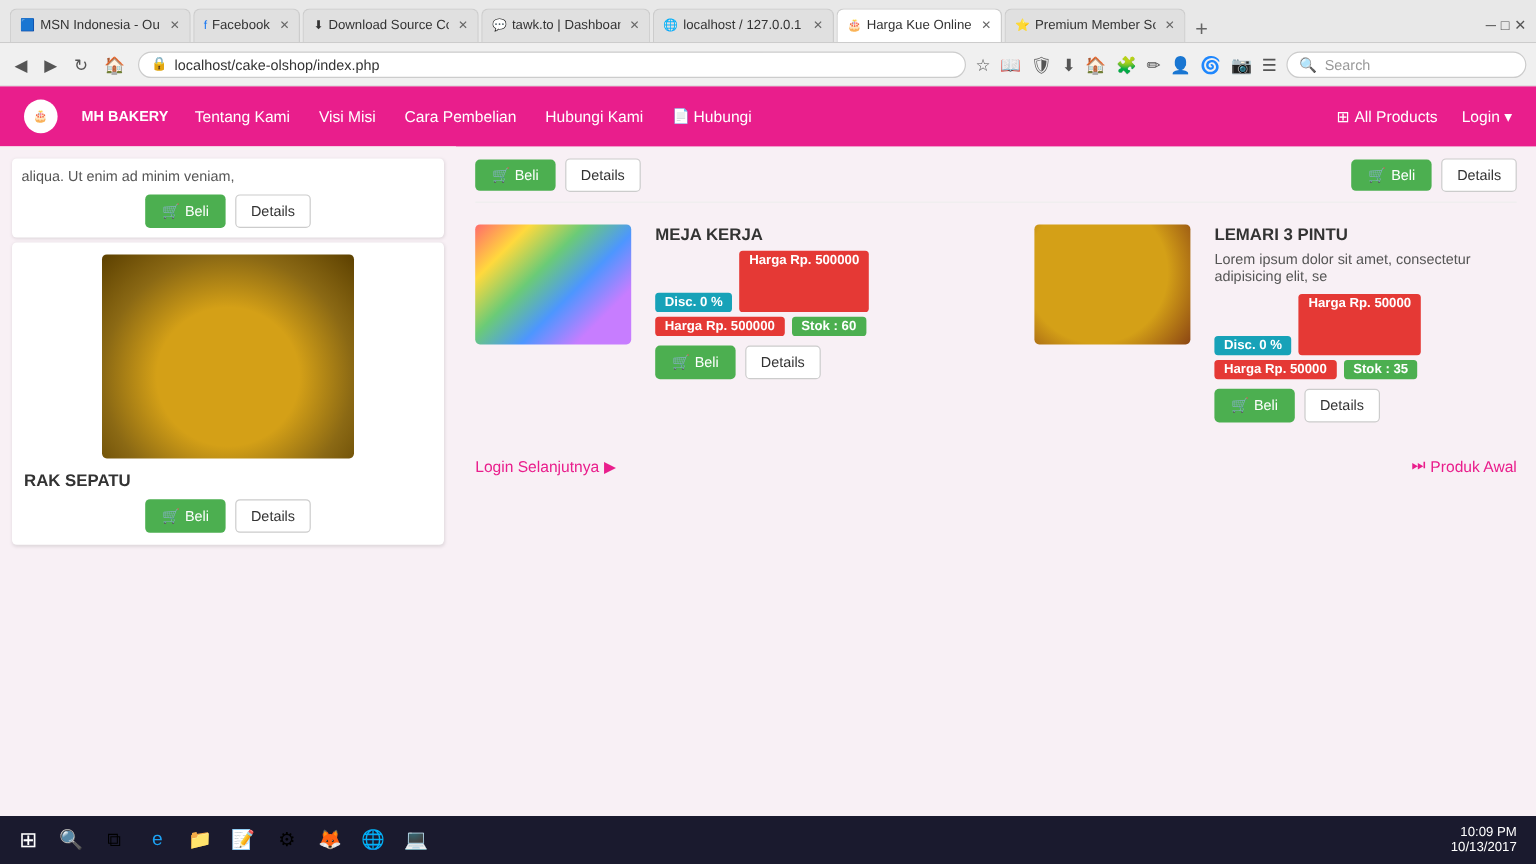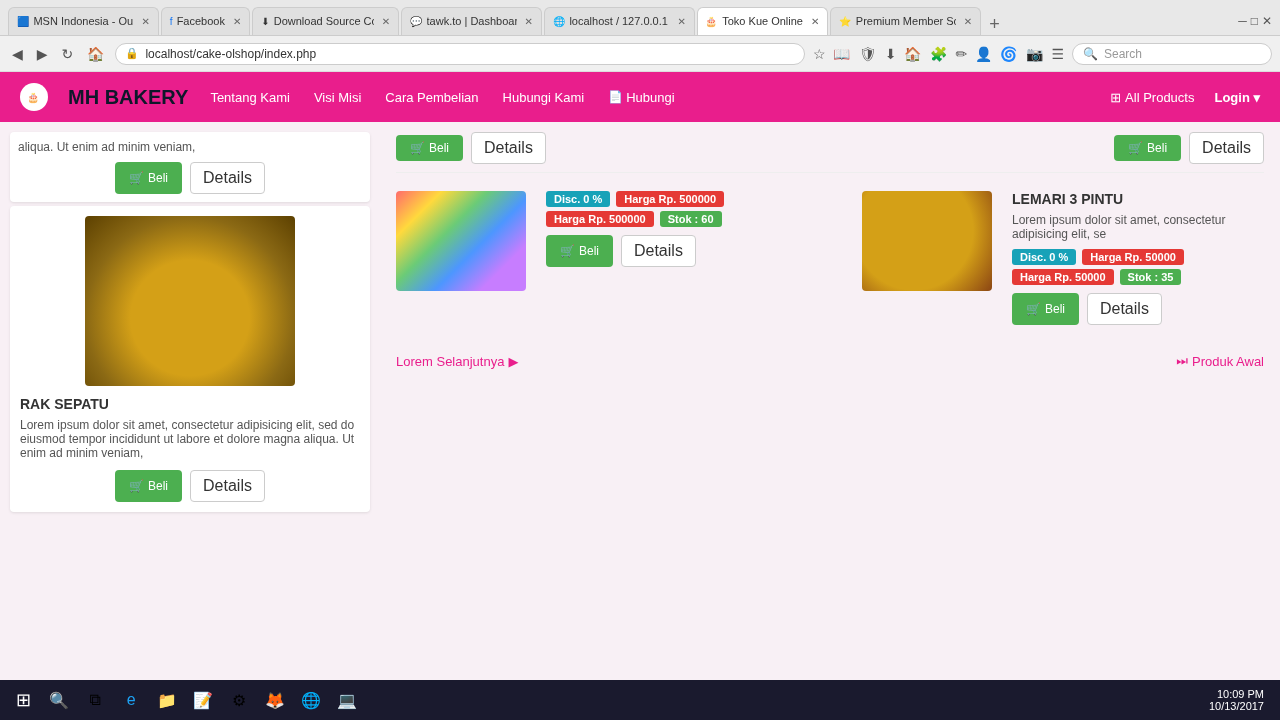--- a/index.html
+++ b/index.html
@@ -46,26 +46,26 @@
     }
     .toolbar-icons { display: flex; gap: 4px; align-items: center; }
     .toolbar-icon { font-size: 14px; color: #555; cursor: pointer; padding: 2px; }
 
     
     .site-navbar {
       background: #e91e8c;
       display: flex; align-items: center;
       padding: 0 20px; height: 50px; gap: 20px;
     }
-    .navbar-brand { color: #0f172a; font-weight: bold; font-size: 20px; display: flex; align-items: center; gap: 6px; }
+    .navbar-brand { color: #ffffff; font-weight: bold; font-size: 12px; display: flex; align-items: center; gap: 6px; }
     .navbar-brand-icon { width: 28px; height: 28px; background: white; border-radius: 50%; display: flex; align-items: center; justify-content: center; }
     .navbar-link { color: white; text-decoration: none; font-size: 13px; padding: 4px 2px; }
     .navbar-spacer { flex: 1; }
     .navbar-all-products { display: flex; align-items: center; gap: 4px; color: white; font-size: 13px; cursor: pointer; }
-    .navbar-login { color: white; font-size: 13px; cursor: pointer; font-weight: bold; }
+    .navbar-login { color: white; font-size: 13px; cursor: pointer; }
 
     
     .main-content { display: flex; padding: 0; min-height: 500px; }
 
     
     .sidebar-products { width: 380px; padding: 10px; background: #f8f0f5; }
 
     
     .product-card-vertical {
       background: white; border-radius: 4px; margin-bottom: 16px;
@@ -80,33 +80,33 @@
 
     .product-row { display: flex; gap: 20px; margin-bottom: 10px; padding: 10px 0; border-bottom: 1px solid #eee; }
     .product-row-image { width: 130px; height: 100px; border-radius: 4px; overflow: hidden; flex-shrink: 0; }
     .product-row-details { flex: 1; }
     .product-row-title { font-weight: bold; font-size: 14px; margin-bottom: 6px; color: #333; }
     .product-row-desc { font-size: 12px; color: #555; margin-bottom: 8px; }
 
     
     .badge-row { display: flex; gap: 6px; flex-wrap: wrap; margin-bottom: 4px; }
     .badge { padding: 2px 8px; border-radius: 3px; font-size: 11px; color: white; font-weight: bold; }
-    .badge-disc { background: #17a2b8; }
+    .badge-disc { background: #17a2b8; margin-top: 35px; }
     .badge-harga-old { background: #e53935; }
     .badge-harga-new { background: #e53935; }
     .badge-stok { background: #4caf50; }
 
     
     .btn-beli {
       background: #4caf50; color: white; border: none; padding: 6px 14px;
       border-radius: 4px; cursor: pointer; font-size: 12px; display: inline-flex; align-items: center; gap: 4px;
     }
     .btn-details {
       background: white; color: #333; border: 1px solid #ccc; padding: 6px 12px;
-      border-radius: 4px; cursor: pointer; font-size: 16px;
+      border-radius: 4px; cursor: pointer; font-size: 12px;
     }
 
     
     .pagination-row { display: flex; justify-content: space-between; align-items: center; padding: 10px 0; }
     .page-link { color: #e91e8c; text-decoration: none; font-size: 13px; display: flex; align-items: center; gap: 4px; }
 
     
     .img-rainbow-cake { background: linear-gradient(135deg, #ff6b6b 0%, #ffd93d 20%, #6bcb77 40%, #4d96ff 60%, #c77dff 80%); }
     .img-donut { background: radial-gradient(circle at 40% 40%, #d4a017 60%, #8B4513 100%); }
     .img-bundt-cake { background: radial-gradient(ellipse at 50% 60%, #d4a017 40%, #8B6914 70%, #5c4000 100%); }
@@ -160,21 +160,21 @@
     </div>
 
     <div class="browser-tab">
       <span style="font-size:10px;">🌐</span>
       <span style="font-size:11px; overflow:hidden; white-space:nowrap; max-width:100px;">localhost / 127.0.0.1 / c...</span>
       <span class="tab-close">✕</span>
     </div>
 
     <div class="browser-tab active">
       <span style="font-size:10px;">🎂</span>
-      <span style="font-size:11px; overflow:hidden; white-space:nowrap; max-width:90px;">Toko Kue Online</span>
+      <span style="font-size:11px; overflow:hidden; white-space:nowrap; max-width:90px;">Harga Kue Online</span>
       <span class="tab-close">✕</span>
     </div>
 
     <div class="browser-tab">
       <span style="font-size:10px;">⭐</span>
       <span style="font-size:11px; overflow:hidden; white-space:nowrap; max-width:100px;">Premium Member Source...</span>
       <span class="tab-close">✕</span>
     </div>
     <button class="browser-tab-new">+</button>
   </div>
@@ -260,21 +260,20 @@
         </button>
         <button class="btn-details">
           <span>Details</span>
         </button>
       </div>
     </div>
 
     <div class="product-card-vertical">
       <div class="product-card-left-img img-bundt-cake" style="width:210px;height:170px;border-radius:4px;"></div>
       <div class="product-title-card">RAK SEPATU</div>
-      <div class="description">Lorem ipsum dolor sit amet, consectetur adipisicing elit, sed do eiusmod tempor incididunt ut labore et dolore magna aliqua. Ut enim ad minim veniam,</div>
       <div class="card-actions">
         <button class="btn-beli">
           <span>🛒</span>
           <span>Beli</span>
         </button>
         <button class="btn-details">
           <span>Details</span>
         </button>
       </div>
     </div>
@@ -305,20 +304,21 @@
         </button>
       </div>
     </div>
 
     <div style="display:flex; gap:20px;">
 
       <div style="flex:1;">
         <div class="product-row" style="border:none; padding-bottom:8px;">
           <div class="product-row-image img-rainbow-cake"></div>
           <div class="product-row-details">
+            <div class="product-row-title">MEJA KERJA</div>
             <div class="badge-row">
               <span class="badge badge-disc">Disc. 0 %</span>
               <span class="badge badge-harga-old">Harga Rp. 500000</span>
             </div>
             <div class="badge-row">
               <span class="badge badge-harga-new">Harga Rp. 500000</span>
               <span class="badge badge-stok">Stok : 60</span>
             </div>
             <div style="margin-top:8px;display:flex;gap:8px;">
               <button class="btn-beli">
@@ -357,21 +357,21 @@
               </button>
             </div>
           </div>
         </div>
       </div>
 
     </div>
 
     <div class="pagination-row">
       <a href="#" class="page-link">
-        <span>Lorem Selanjutnya</span>
+        <span>Login Selanjutnya</span>
         <span>▶</span>
       </a>
       <a href="#" class="page-link" style="margin-left:auto;">
         <span>⏭</span>
         <span>Produk Awal</span>
       </a>
     </div>
 
   </div>
 

